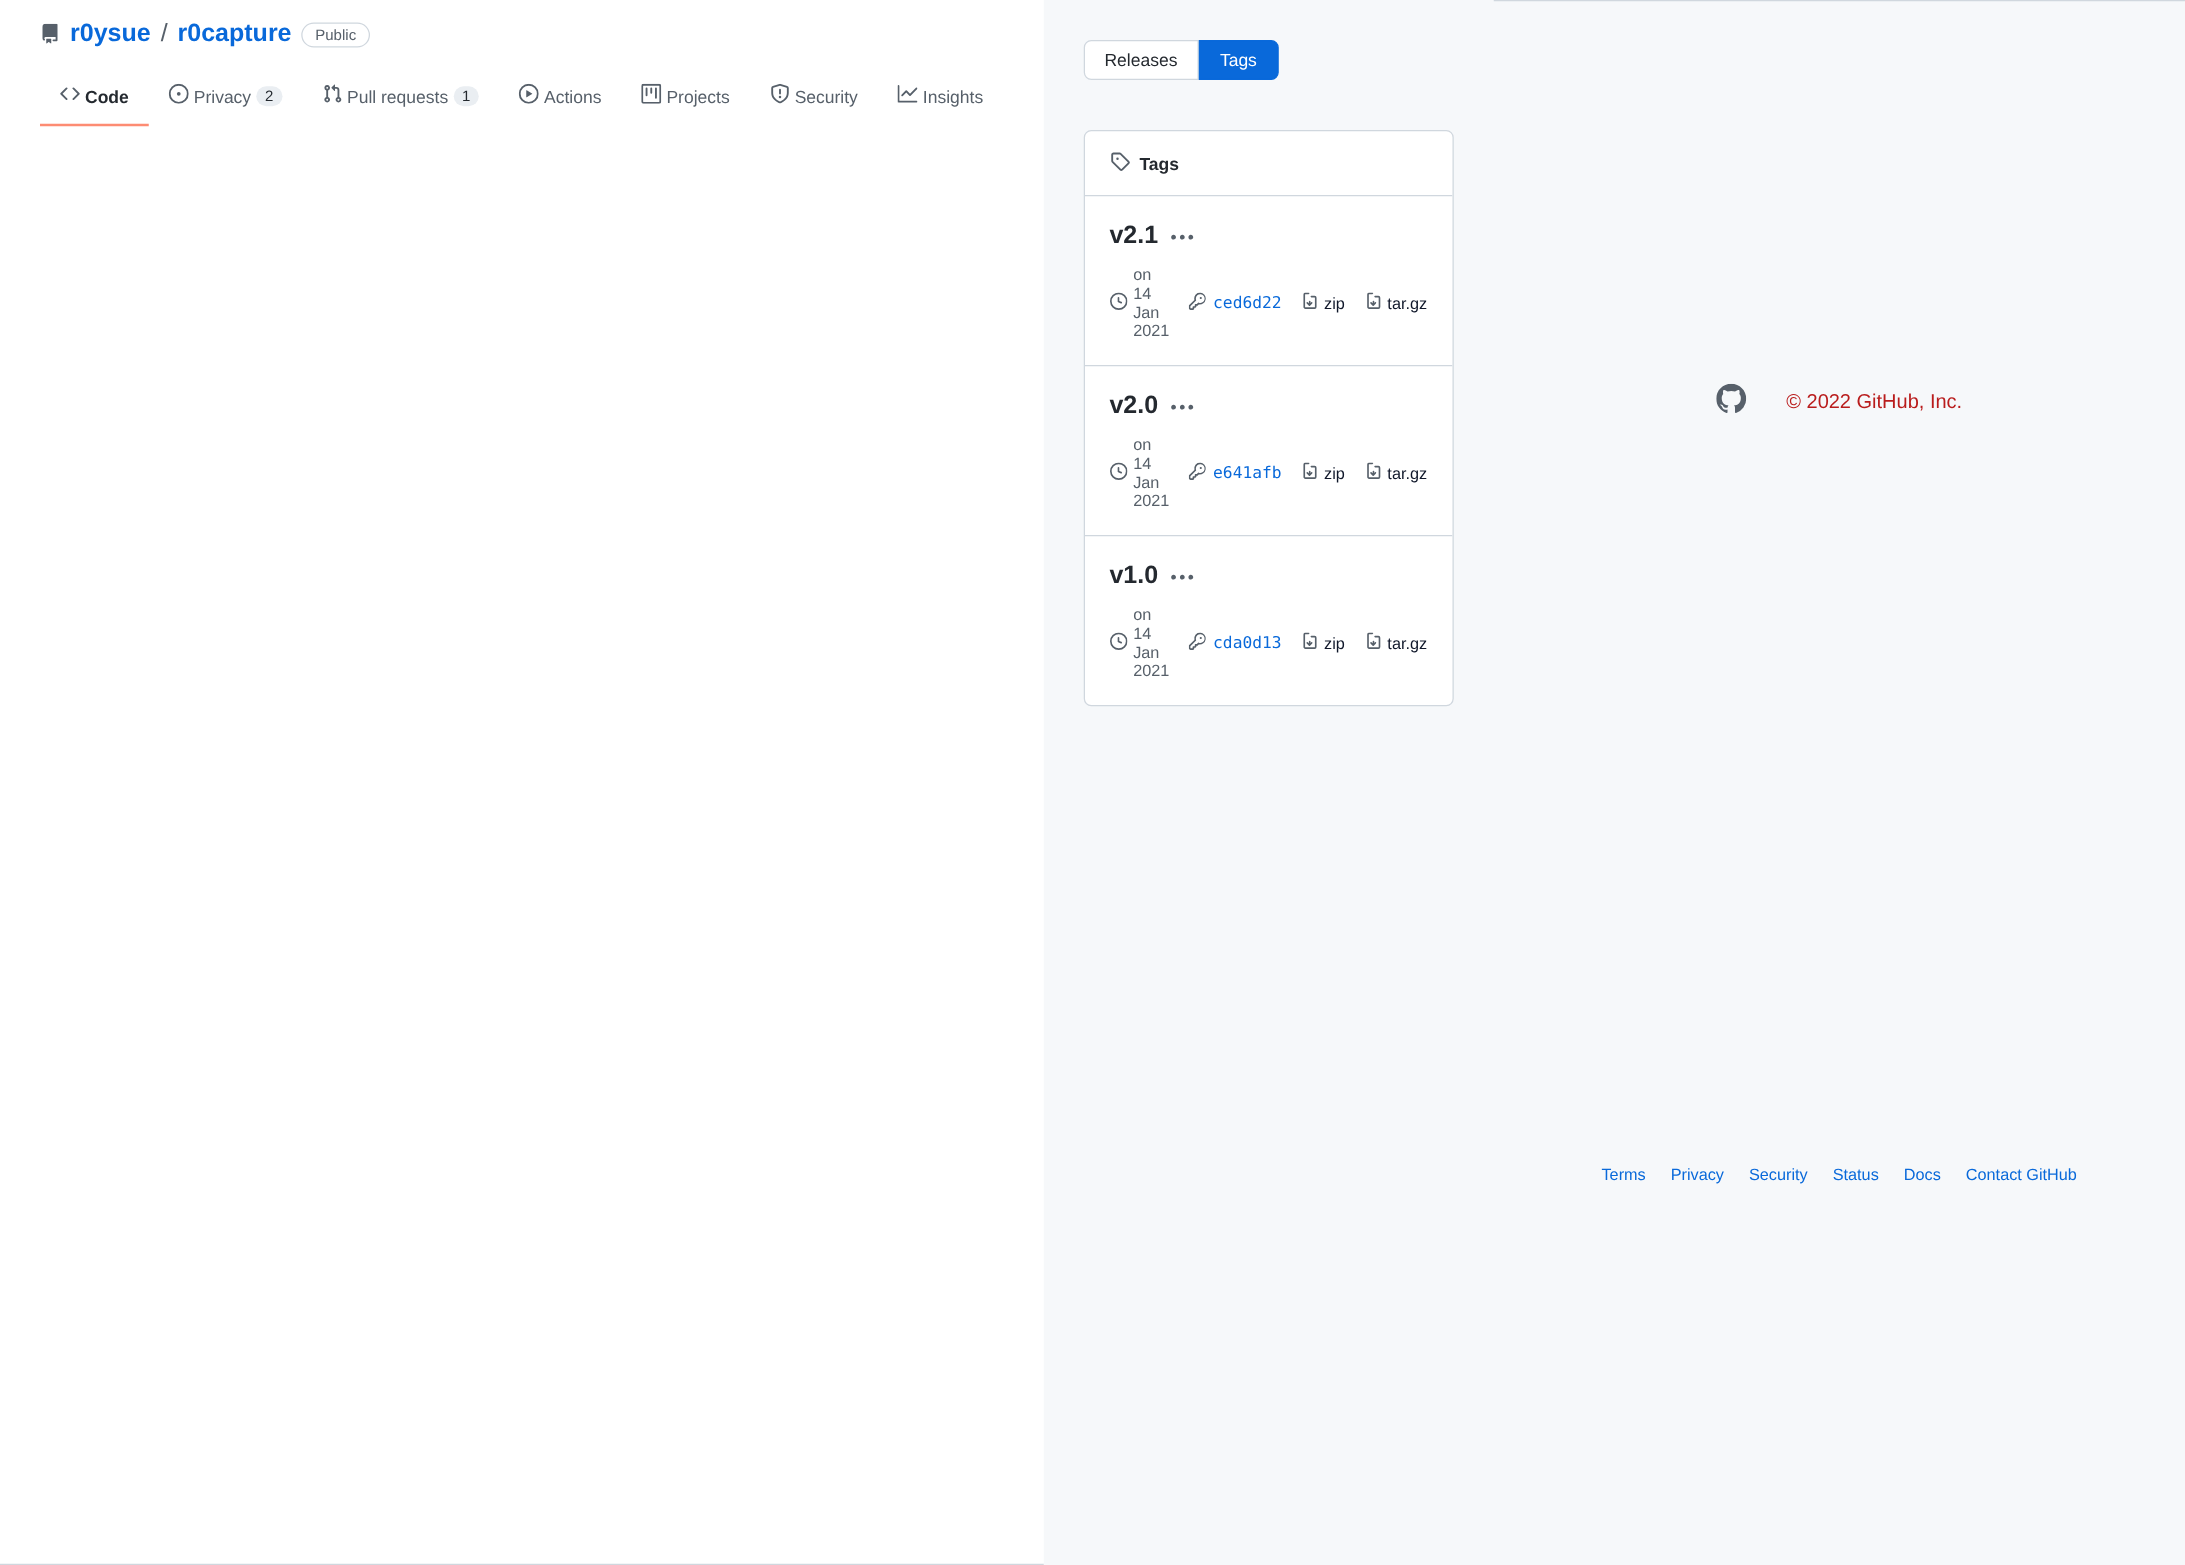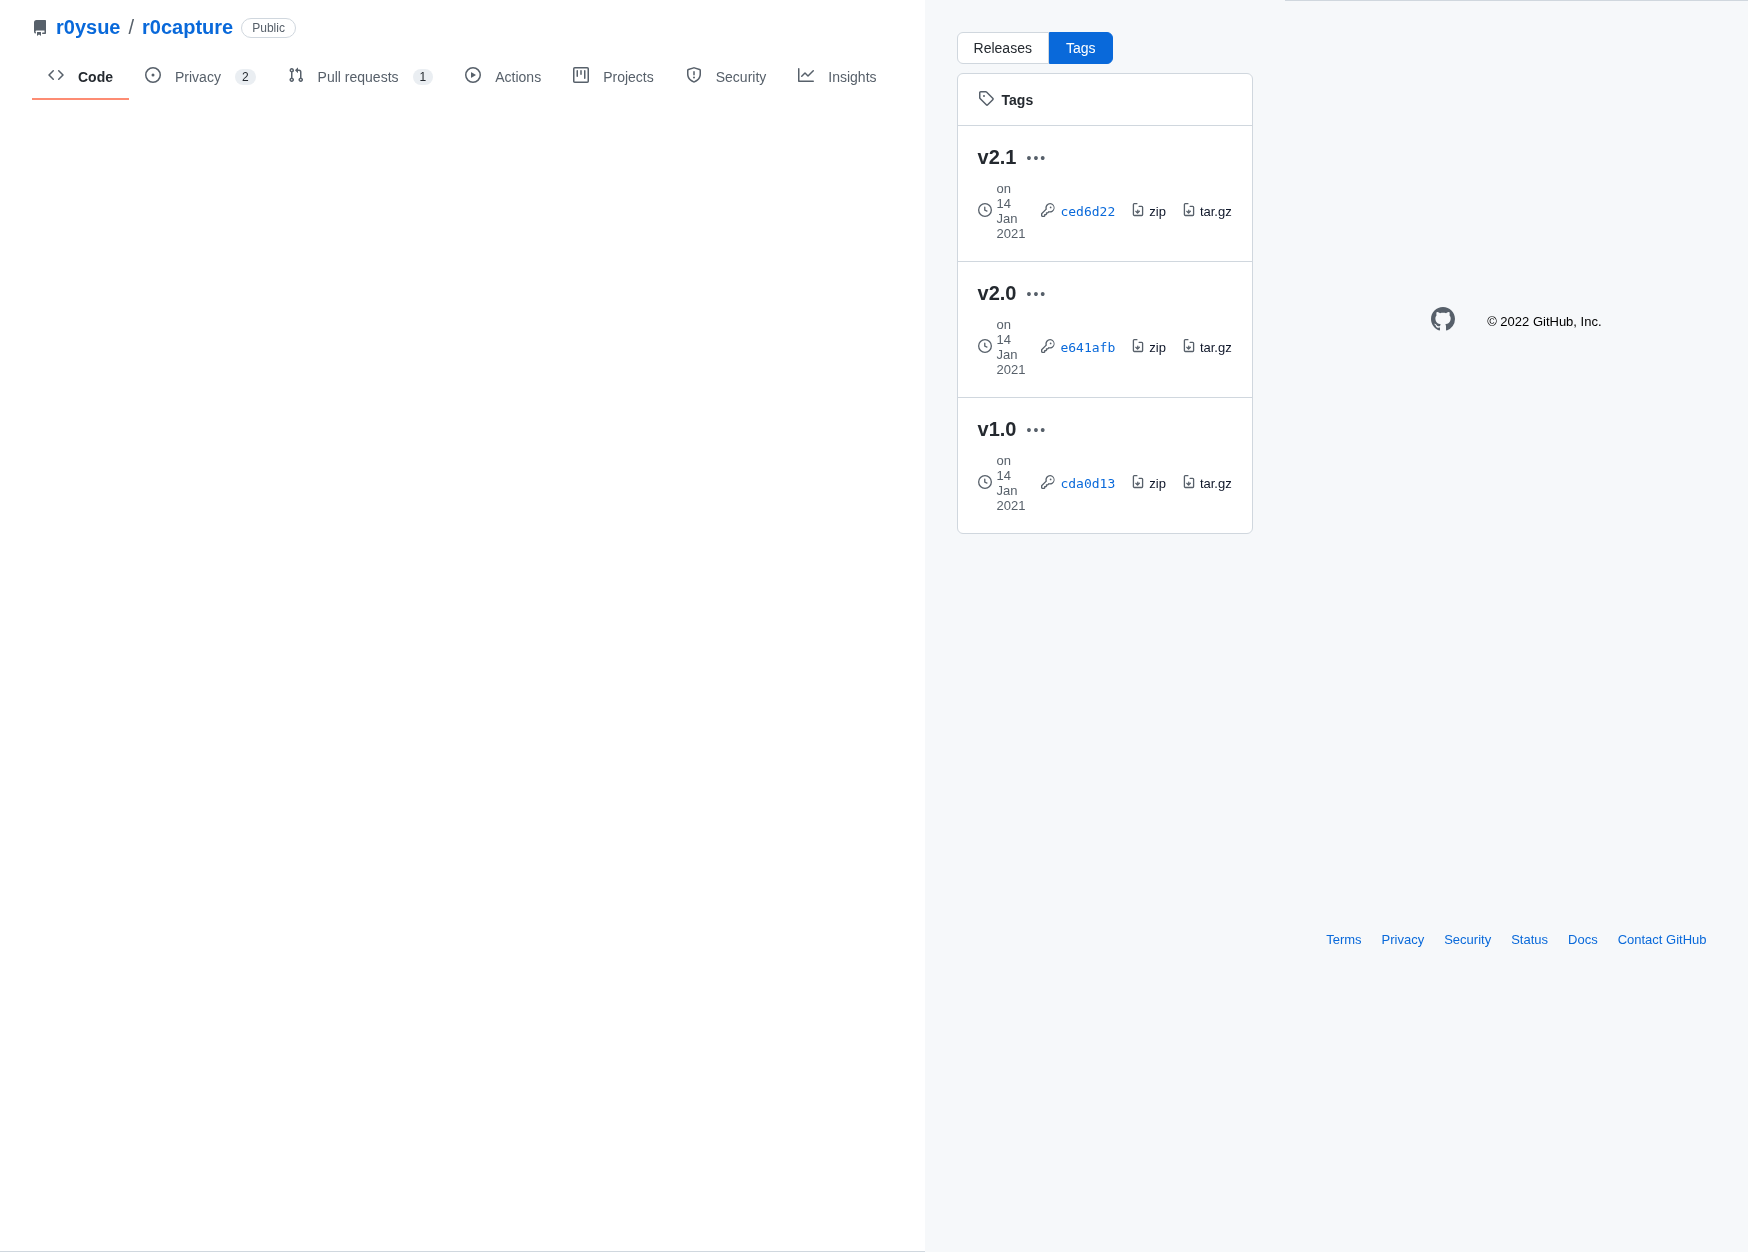--- a/index.html
+++ b/index.html
@@ -58,21 +58,21 @@
     }
     
     .nav-tabs {
       display: flex;
       gap: 0;
       list-style: none;
     }
     .nav-tab {
       display: flex;
       align-items: center;
-      gap: 14px;
+      gap: 4px;
       padding: 12px 16px;
       font-size: 14px;
       color: #57606a;
       cursor: pointer;
       border-bottom: 2px solid transparent;
       white-space: nowrap;
     }
     .nav-tab.active {
       color: #24292f;
       font-weight: 600;
@@ -95,21 +95,21 @@
       padding: 32px 32px;
       max-width: 1400px;
       width: 100%;
       margin: 0 auto;
       flex: 1;
     }
     
     .toggle-group {
       display: flex;
       gap: 0;
-      margin-bottom: 9px;
+      margin-bottom: 40px;
     }
     .toggle-btn {
       padding: 7px 16px;
       font-size: 14px;
       font-weight: 500;
       cursor: pointer;
       border: 1px solid #d0d7de;
       background: #ffffff;
       color: #24292f;
     }
@@ -202,22 +202,22 @@
       align-items: center;
       justify-content: center;
       gap: 32px;
       flex-wrap: wrap;
     }
     .footer-logo {
       color: #57606a;
       font-size: 22px;
     }
     .footer-copy {
-      color: #000000;
-      font-size: 13px;
+      color: #b91c1c;
+      font-size: 16px;
     }
     .footer-links {
       display: flex;
       gap: 20px;
     }
     .footer-link {
       color: #0969da;
       font-size: 13px;
       text-decoration: none;
       cursor: pointer;

